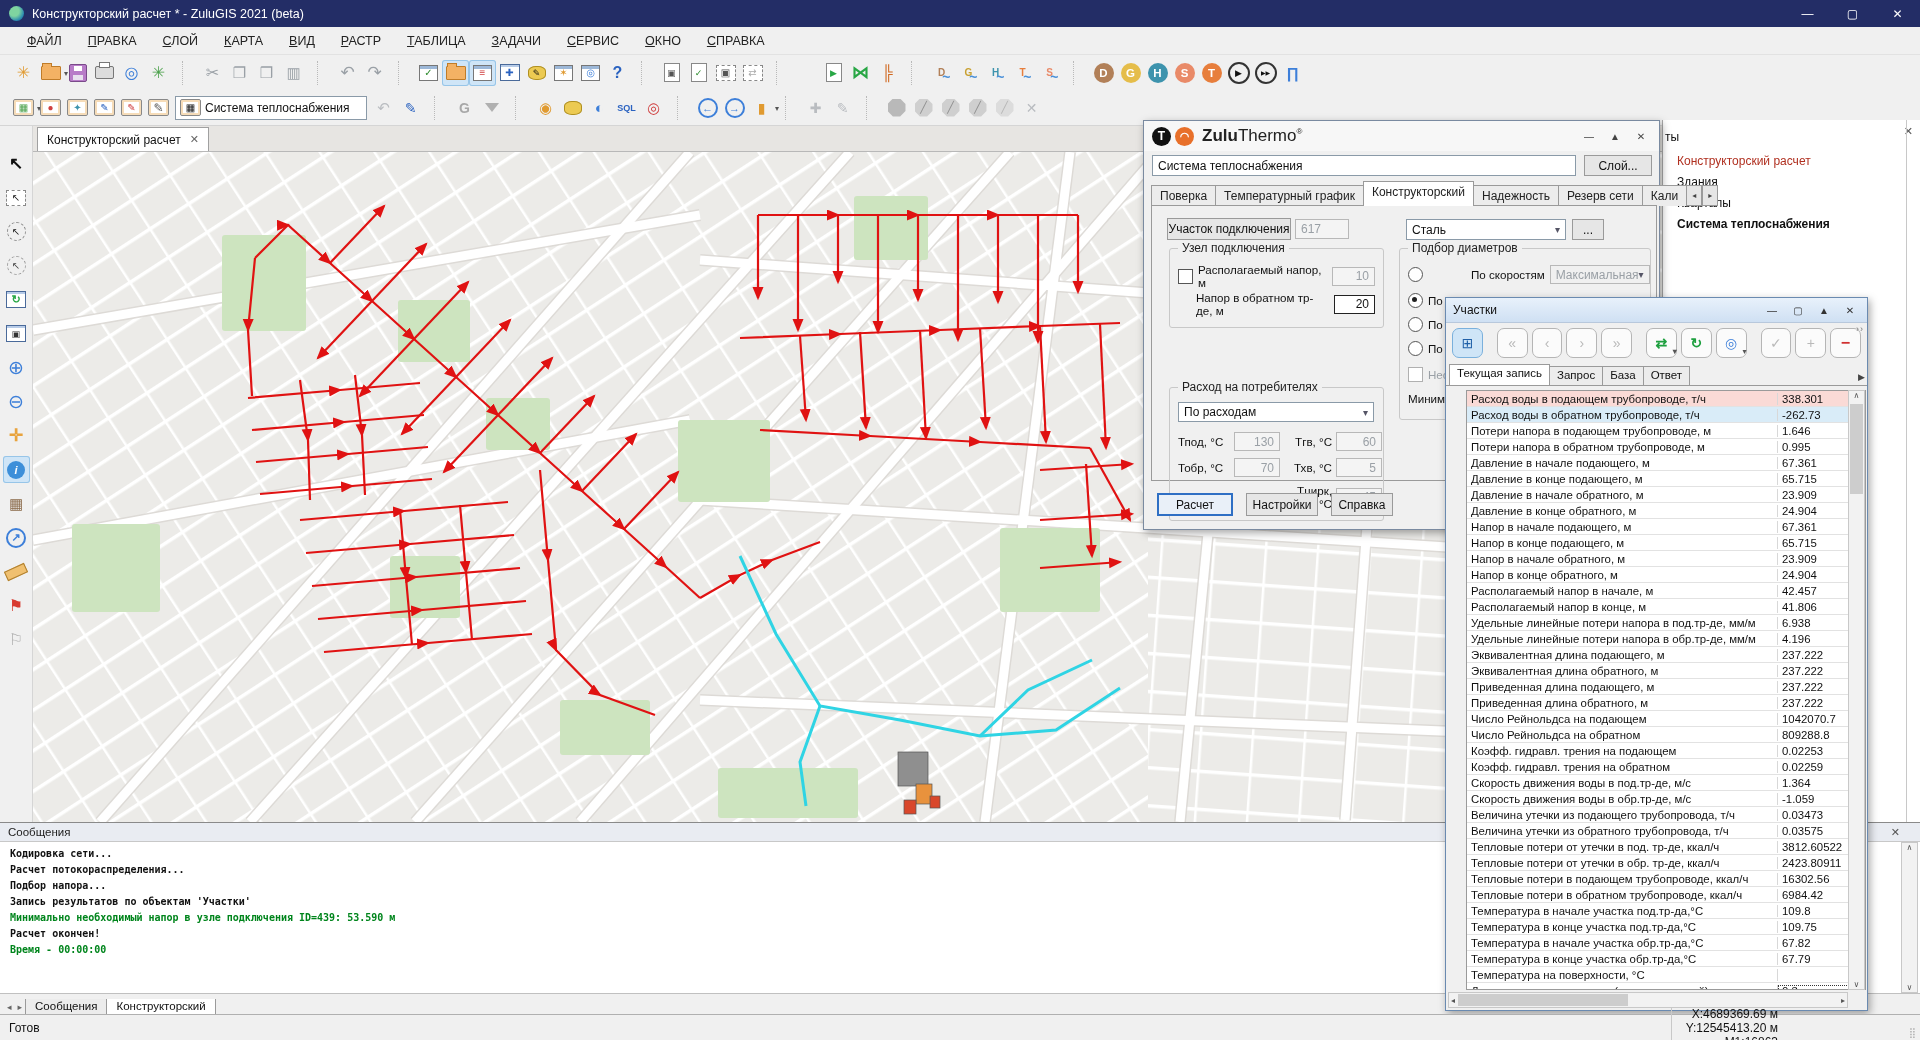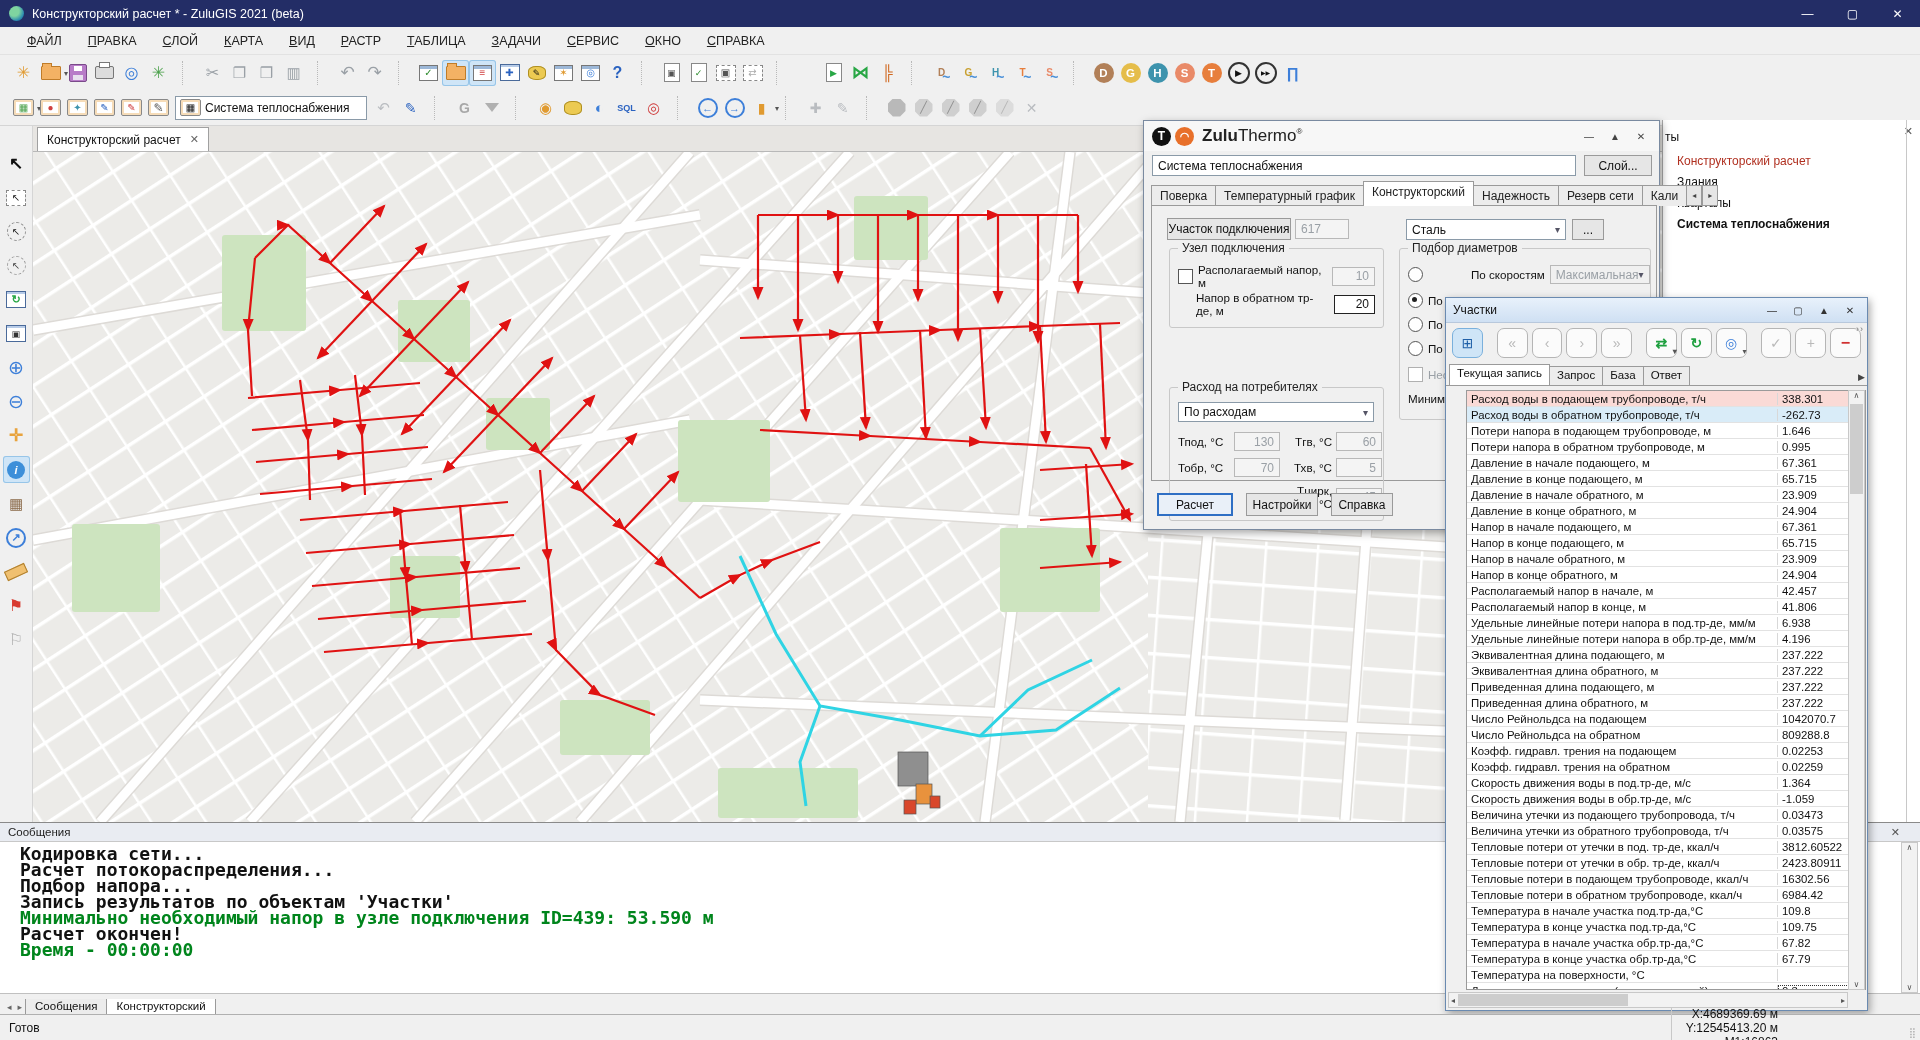--- a/index.html
+++ b/index.html
@@ -124,21 +124,21 @@
   #layers .lx{position:absolute;right:8px;top:5px;color:#555;font-size:11px;}
   #layers .frag{position:absolute;left:2px;top:10px;font-size:12px;}
   #layers .items{position:absolute;left:14px;top:34px;display:flex;flex-direction:column;gap:7px;font-size:12px;}
   #layers .items .red{color:#b03020;}
   #layers .items .bold{font-weight:bold;}
   #layers .scr{position:absolute;right:14px;top:0;bottom:0;border-left:1px solid #c8c8c8;}
   
   #msg{left:0;top:822px;width:1920px;height:192px;background:#fff;border-top:1px solid #8a8a8a;z-index:20;}
   #msg .mhead{height:18px;background:#e9ecf2;border-bottom:1px solid #c8c8c8;display:flex;align-items:center;padding:0 8px;font-size:11.5px;color:#222;}
   #msg .mhead .x{margin-left:auto;margin-right:12px;color:#555;font-size:11px;}
-  #msg .mbody{position:absolute;left:0;top:19px;right:20px;bottom:22px;overflow:hidden;padding:4px 0 0 20px;font-family:"DejaVu Sans Mono",monospace;font-size:18px;font-weight:bold;line-height:16px;border-radius:17px;}
+  #msg .mbody{position:absolute;left:0;top:19px;right:20px;bottom:22px;overflow:hidden;padding:4px 0 0 10px;font-family:"DejaVu Sans Mono",monospace;font-size:10px;font-weight:bold;line-height:16px;border-radius:17px;}
   #msg .mbody .green{color:#00851c;}
   #msg .mvs{position:absolute;right:2px;top:19px;width:17px;bottom:22px;background:#f2f2f2;border:1px solid #c8c8c8;display:flex;flex-direction:column;align-items:center;font-size:8px;color:#555;box-sizing:border-box;}
   #msg .mvs .dn{margin-top:auto;}
   #msg .mtabs{position:absolute;left:0;bottom:0;right:0;height:21px;background:#f0f0f0;border-top:1px solid #c0c0c0;display:flex;align-items:flex-end;padding-left:4px;}
   #msg .mtabs .nav{font-size:9px;color:#666;padding:0 3px 3px;}
   .mtab{border:1px solid #9a9a9a;border-top:none;background:#ececec;padding:1px 9px 2px;font-size:11.5px;margin-right:-1px;}
   .mtab.on{background:#fff;}
   
   #status{left:0;top:1014px;width:1920px;height:26px;background:#f0f0f0;border-top:1px solid #b0b0b0;display:flex;align-items:center;font-size:12px;z-index:50;text-align:right;}
   #status .ready{padding-left:9px;}

